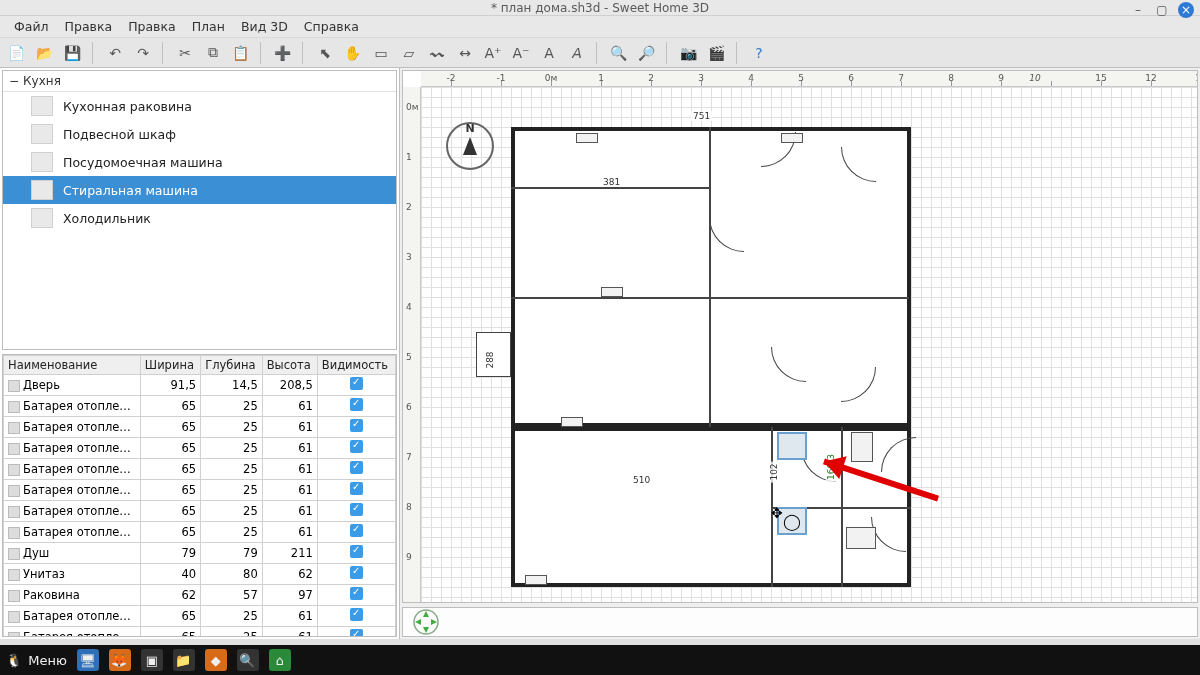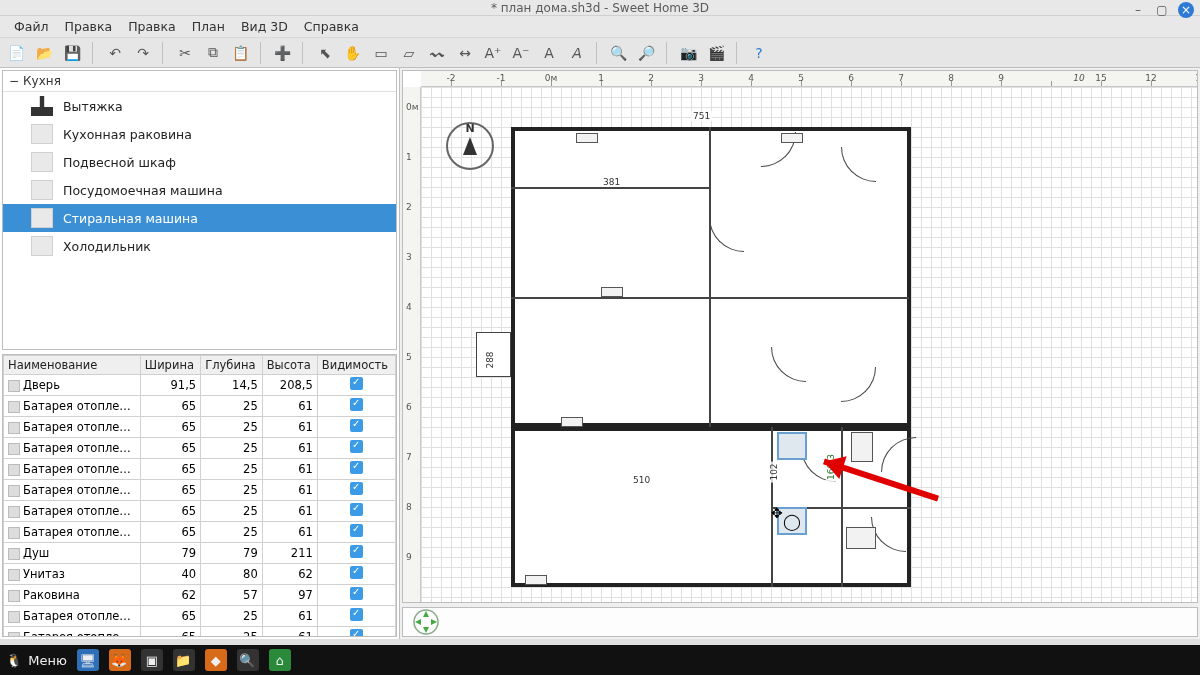--- a/index.html
+++ b/index.html
@@ -129,24 +129,20 @@
 
   <div class="leftcol">
 
     <div class="catalog">
       <div class="cat-header">
         <span>−</span>
         <span>Кухня</span>
       </div>
       <div class="cat-list" id="catlist">
           <div class="cat-item">
-            <span class="cat-icon hood"></span>
-            <span>Вытяжка</span>
-          </div>
-          <div class="cat-item">
             <span class="cat-icon "></span>
             <span>Кухонная раковина</span>
           </div>
           <div class="cat-item">
             <span class="cat-icon "></span>
             <span>Подвесной шкаф</span>
           </div>
           <div class="cat-item">
             <span class="cat-icon "></span>
             <span>Посудомоечная машина</span>
@@ -291,21 +287,21 @@
           <span style="left: 380px;">5</span>
           <div class="tick" style="left: 380px;"></div>
           <span style="left: 430px;">6</span>
           <div class="tick" style="left: 430px;"></div>
           <span style="left: 480px;">7</span>
           <div class="tick" style="left: 480px;"></div>
           <span style="left: 530px;">8</span>
           <div class="tick" style="left: 530px;"></div>
           <span style="left: 580px;">9</span>
           <div class="tick" style="left: 580px;"></div>
-          <span style="left: 658px; font-style: italic;">10</span>
+          <span style="left: 614px; font-style: italic;">10</span>
           <div class="tick" style="left: 630px;"></div>
           <span style="left: 680px;">15</span>
           <div class="tick" style="left: 680px;"></div>
           <span style="left: 730px;">12</span>
           <div class="tick" style="left: 730px;"></div>
           <span style="left: 780px;">13</span>
         </div>
       <div class="ruler-v" id="rulerv">
           <span style="top: 20px;">0м</span>
           <span style="top: 70px;">1</span>

